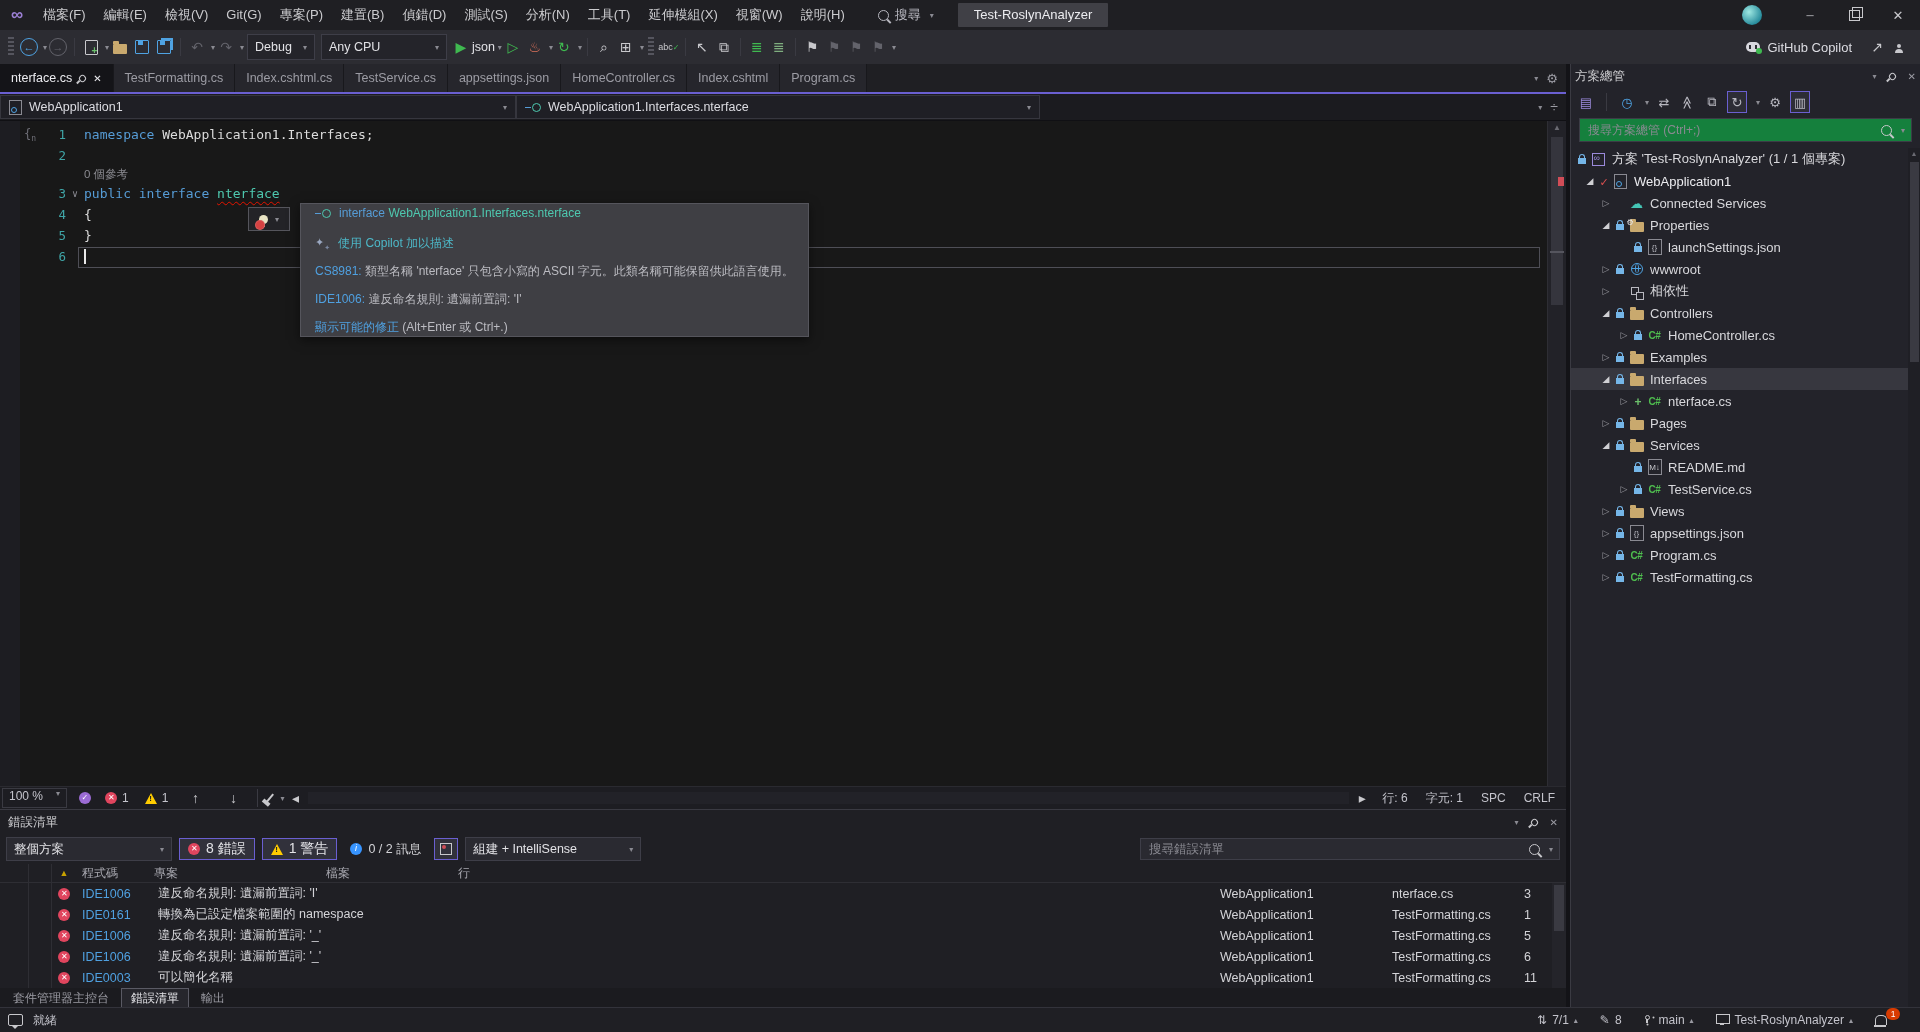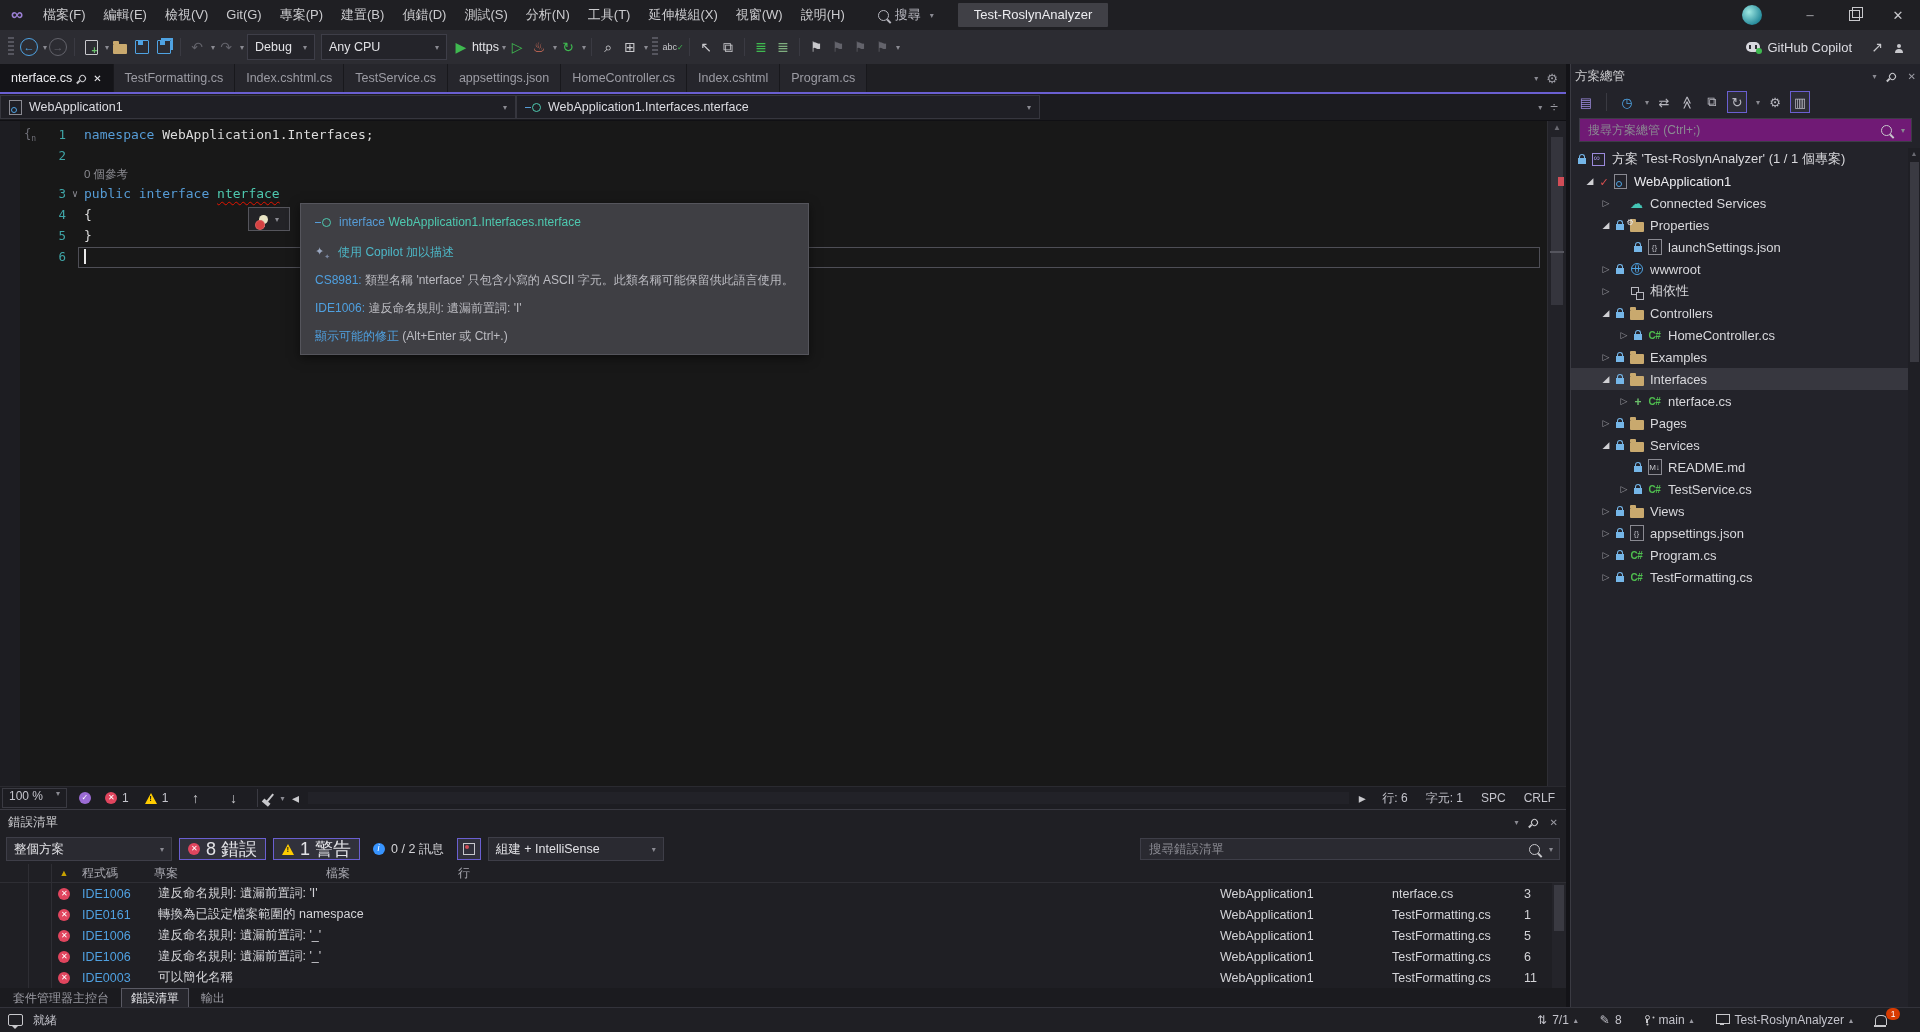--- a/index.html
+++ b/index.html
@@ -93,21 +93,21 @@
   .lens{color:#8a8a90;font-size:11.5px;font-family:"Liberation Sans","DejaVu Sans",sans-serif;}
   .adornNS{position:absolute;left:24px;top:6px;color:#6e6e76;font-size:12px;font-family:"DejaVu Sans Mono",monospace;}
   .adornNS::before{content:"{";} .adornNS::after{content:"n";font-size:8px;vertical-align:-3px;}
   .linebox{position:absolute;left:78px;right:8px;top:1px;height:19px;border:1px solid #4e4e56;}
   .caret{display:inline-block;width:1.5px;height:15px;background:#e8e8e8;vertical-align:middle;}
   .bulbbox{position:absolute;left:248px;top:86px;width:40px;height:22px;background:#232327;border:1px solid #55555c;display:flex;align-items:center;justify-content:center;gap:4px;}
   .i-bulb{width:9px;height:9px;border-radius:50%;background:#e8e4c4;position:relative;}
   .i-bulb::before{content:"";position:absolute;left:2.5px;top:9px;width:4px;height:3px;background:#b8b4a0;}
   .i-bulb::after{content:"";position:absolute;left:-4px;top:5px;width:8px;height:8px;border-radius:50%;background:#d64242;border:1px solid #fff2;}
   
-  .tooltip{position:absolute;left:300px;top:82px;width:max-content;background:#3f3f44;border:1px solid #55555c;box-shadow:0 3px 10px rgba(0,0,0,.5);padding:9px 14px;font-size:12px;color:#bcbcc2;white-space:nowrap;z-index:10;}
+  .tooltip{position:absolute;left:300px;top:82px;width:max-content;background:#3f3f44;border:1px solid #55555c;box-shadow:0 3px 10px rgba(0,0,0,.5);padding:0 14px;font-size:12px;color:#bcbcc2;white-space:nowrap;z-index:10;}
   .tt-row{display:flex;align-items:center;gap:8px;height:18px;}
   .tt-gap{margin-top:12px;} .tt-gap2{margin-top:10px;}
   .link{color:#4fa0e0;}
   .tt-copilot{color:#4db8c8;}
   .g-spark::before{content:"✦";color:#9aa7c0;font-size:11px;} .g-spark::after{content:"✦";color:#7a87a0;font-size:7px;vertical-align:-4px;}
   
   .vscroll{position:absolute;right:0;top:0;bottom:0;width:18px;background:#222228;border-left:1px solid #2e2e34;}
   .vscroll .arr{height:14px;text-align:center;color:#6a6a72;font-size:8px;line-height:14px;}
   .vthumb{position:absolute;left:3px;right:3px;top:16px;height:168px;background:#35353d;}
   .errmark{position:absolute;right:2px;top:56px;width:6px;height:9px;background:#d14d57;}
@@ -128,21 +128,21 @@
   .i-broom::after{content:"";position:absolute;left:-3px;top:9px;width:8px;height:4px;background:#c8c8cc;}
   .hscrolltrack{flex:1;height:12px;background:#222228;margin:0 2px;}
   .g-left::before{content:"◂";} .g-right::before{content:"▸";}
   .estat-lbl{padding:0 9px;flex:none;}
   
   .errorpanel{height:178px;background:#1f1f24;border-top:1px solid #3a3a42;display:flex;flex-direction:column;flex:none;}
   .ep-header{height:24px;display:flex;align-items:center;padding:0 8px;color:#cccccf;font-size:12.5px;}
   .ep-hicons{margin-left:auto;display:flex;gap:12px;align-items:center;color:#9c9ca4;}
   .ep-filters{height:30px;display:flex;align-items:center;padding:0 6px;gap:7px;}
   .fcombo{height:22px;background:#2a2a31;border:1px solid #3e3e48;display:flex;align-items:center;padding:0 7px;font-size:12.5px;color:#e2e2e6;gap:8px;}
-  .ftoggle{height:22px;border:1px solid #6a5fd1;background:#31313b;display:flex;align-items:center;gap:6px;padding:0 8px;font-size:18px;color:#e2e2e6;box-sizing:border-box;}
+  .ftoggle{height:22px;border:1px solid #6a5fd1;background:#31313b;display:flex;align-items:center;gap:6px;padding:0 8px;font-size:14px;color:#e2e2e6;box-sizing:border-box;}
   .fplain{display:flex;align-items:center;gap:6px;padding:0 6px;font-size:12.5px;color:#d4d4d8;}
   .fticon{width:24px;height:22px;border:1px solid #6a5fd1;background:#31313b;display:flex;align-items:center;justify-content:center;box-sizing:border-box;}
   .i-msgdot{width:10px;height:10px;border:1px solid #c8c8cc;position:relative;}
   .i-msgdot::before{content:"";position:absolute;left:1px;top:1px;width:4px;height:4px;border-radius:50%;background:#d14d57;}
   .ep-search{margin-left:auto;width:420px;height:22px;background:#2a2a31;border:1px solid #3e3e48;display:flex;align-items:center;padding:0 6px;gap:6px;box-sizing:border-box;}
   .ep-search input{flex:1;background:transparent;border:none;outline:none;color:#c8c8cc;font-size:12.5px;font-family:inherit;}
   .ep-search input::placeholder{color:#8a8a92;}
   .ep-cols{height:18px;display:flex;align-items:center;font-size:12px;color:#a8a8b0;border-bottom:1px solid #2e2e34;}
   .c1{width:28px;flex:none;border-right:1px solid #2e2e34;height:100%;} .c2{width:22px;flex:none;border-right:1px solid #2e2e34;height:100%;}
   .c3{width:24px;flex:none;display:flex;align-items:center;justify-content:center;height:100%;}
@@ -175,21 +175,21 @@
   .upcar{font-size:8px;color:#9a9aa2;} .upcar::after{content:"▴";}
   
   .se{flex:1;background:#23232a;border-left:1px solid #3a3a42;display:flex;flex-direction:column;min-width:0;position:relative;}
   .se-header{height:24px;display:flex;align-items:center;padding:0 4px;color:#cccccf;font-size:12.5px;flex:none;}
   .se-toolbar{height:28px;display:flex;align-items:center;padding:0 6px;gap:6px;flex:none;color:#b8b8c0;}
   .seico{min-width:18px;height:20px;display:flex;align-items:center;justify-content:center;font-size:13px;}
   .seico.boxed{border:1px solid #6a5fd1;background:#2d2d36;}
   .g-home::before{content:"▤";color:#9b8adb;} .g-clock::before{content:"◷";color:#4fa3e3;}
   .g-cmp::before{content:"⇄";} .g-colall::before{content:"≪";display:inline-block;transform:rotate(90deg);}
   .g-sync2::before{content:"↻";} .g-wrench::before{content:"⚙";} .g-prev::before{content:"▥";}
-  .se-search{margin:2px 8px 6px;height:22px;background:#701a75;border:1px solid #3c3c46;display:flex;align-items:center;padding:0 6px;gap:6px;flex:none;}
+  .se-search{margin:2px 8px 6px;height:22px;background:#15803d;border:1px solid #3c3c46;display:flex;align-items:center;padding:0 6px;gap:6px;flex:none;}
   .se-search input{flex:1;background:transparent;border:none;outline:none;color:#c8c8cc;font-size:12px;font-family:inherit;min-width:0;}
   .se-search input::placeholder{color:#8a8a92;}
   .se-tree{flex:1;position:relative;font-size:13px;overflow:hidden;}
   .trow{height:22px;display:flex;align-items:center;color:#d8d8dc;}
   .trow.sel{background:#37373f;}
   .twist{width:14px;text-align:center;font-size:9px;color:#9a9aa0;flex:none;}
   .twist.exp::after{content:"◢";color:#d0d0d4;} .twist.col::after{content:"▷";}
   .textra{width:14px;text-align:center;flex:none;display:flex;justify-content:center;}
   .ticon{width:19px;flex:none;display:flex;justify-content:center;align-items:center;}
   .ind1 .twist{margin-left:12px;} .ind2 .twist{margin-left:28px;} .ind3 .twist{margin-left:46px;}
@@ -284,21 +284,21 @@
     <span class="car"></span>
     <div class="combo">
       <span>Debug</span>
       <span class="car"></span>
     </div>
     <div class="combo" style="width:110px;justify-content:space-between;">
       <span>Any CPU</span>
       <span class="car"></span>
     </div>
     <span class="tico g-play"></span>
-    <span style="color:#e2e2e6;font-size:12.5px;">https</span>
+    <span style="color:#e2e2e6;font-size:12.5px;">json</span>
     <span class="car"></span>
     <span class="tico g-playh"></span>
     <span class="tico g-flame"></span>
     <span class="car"></span>
     <span class="tico g-restart"></span>
     <span class="car"></span>
     <span class="sep"></span>
     <span class="tico g-findf"></span>
     <span class="tico g-win"></span>
     <span class="car"></span>

